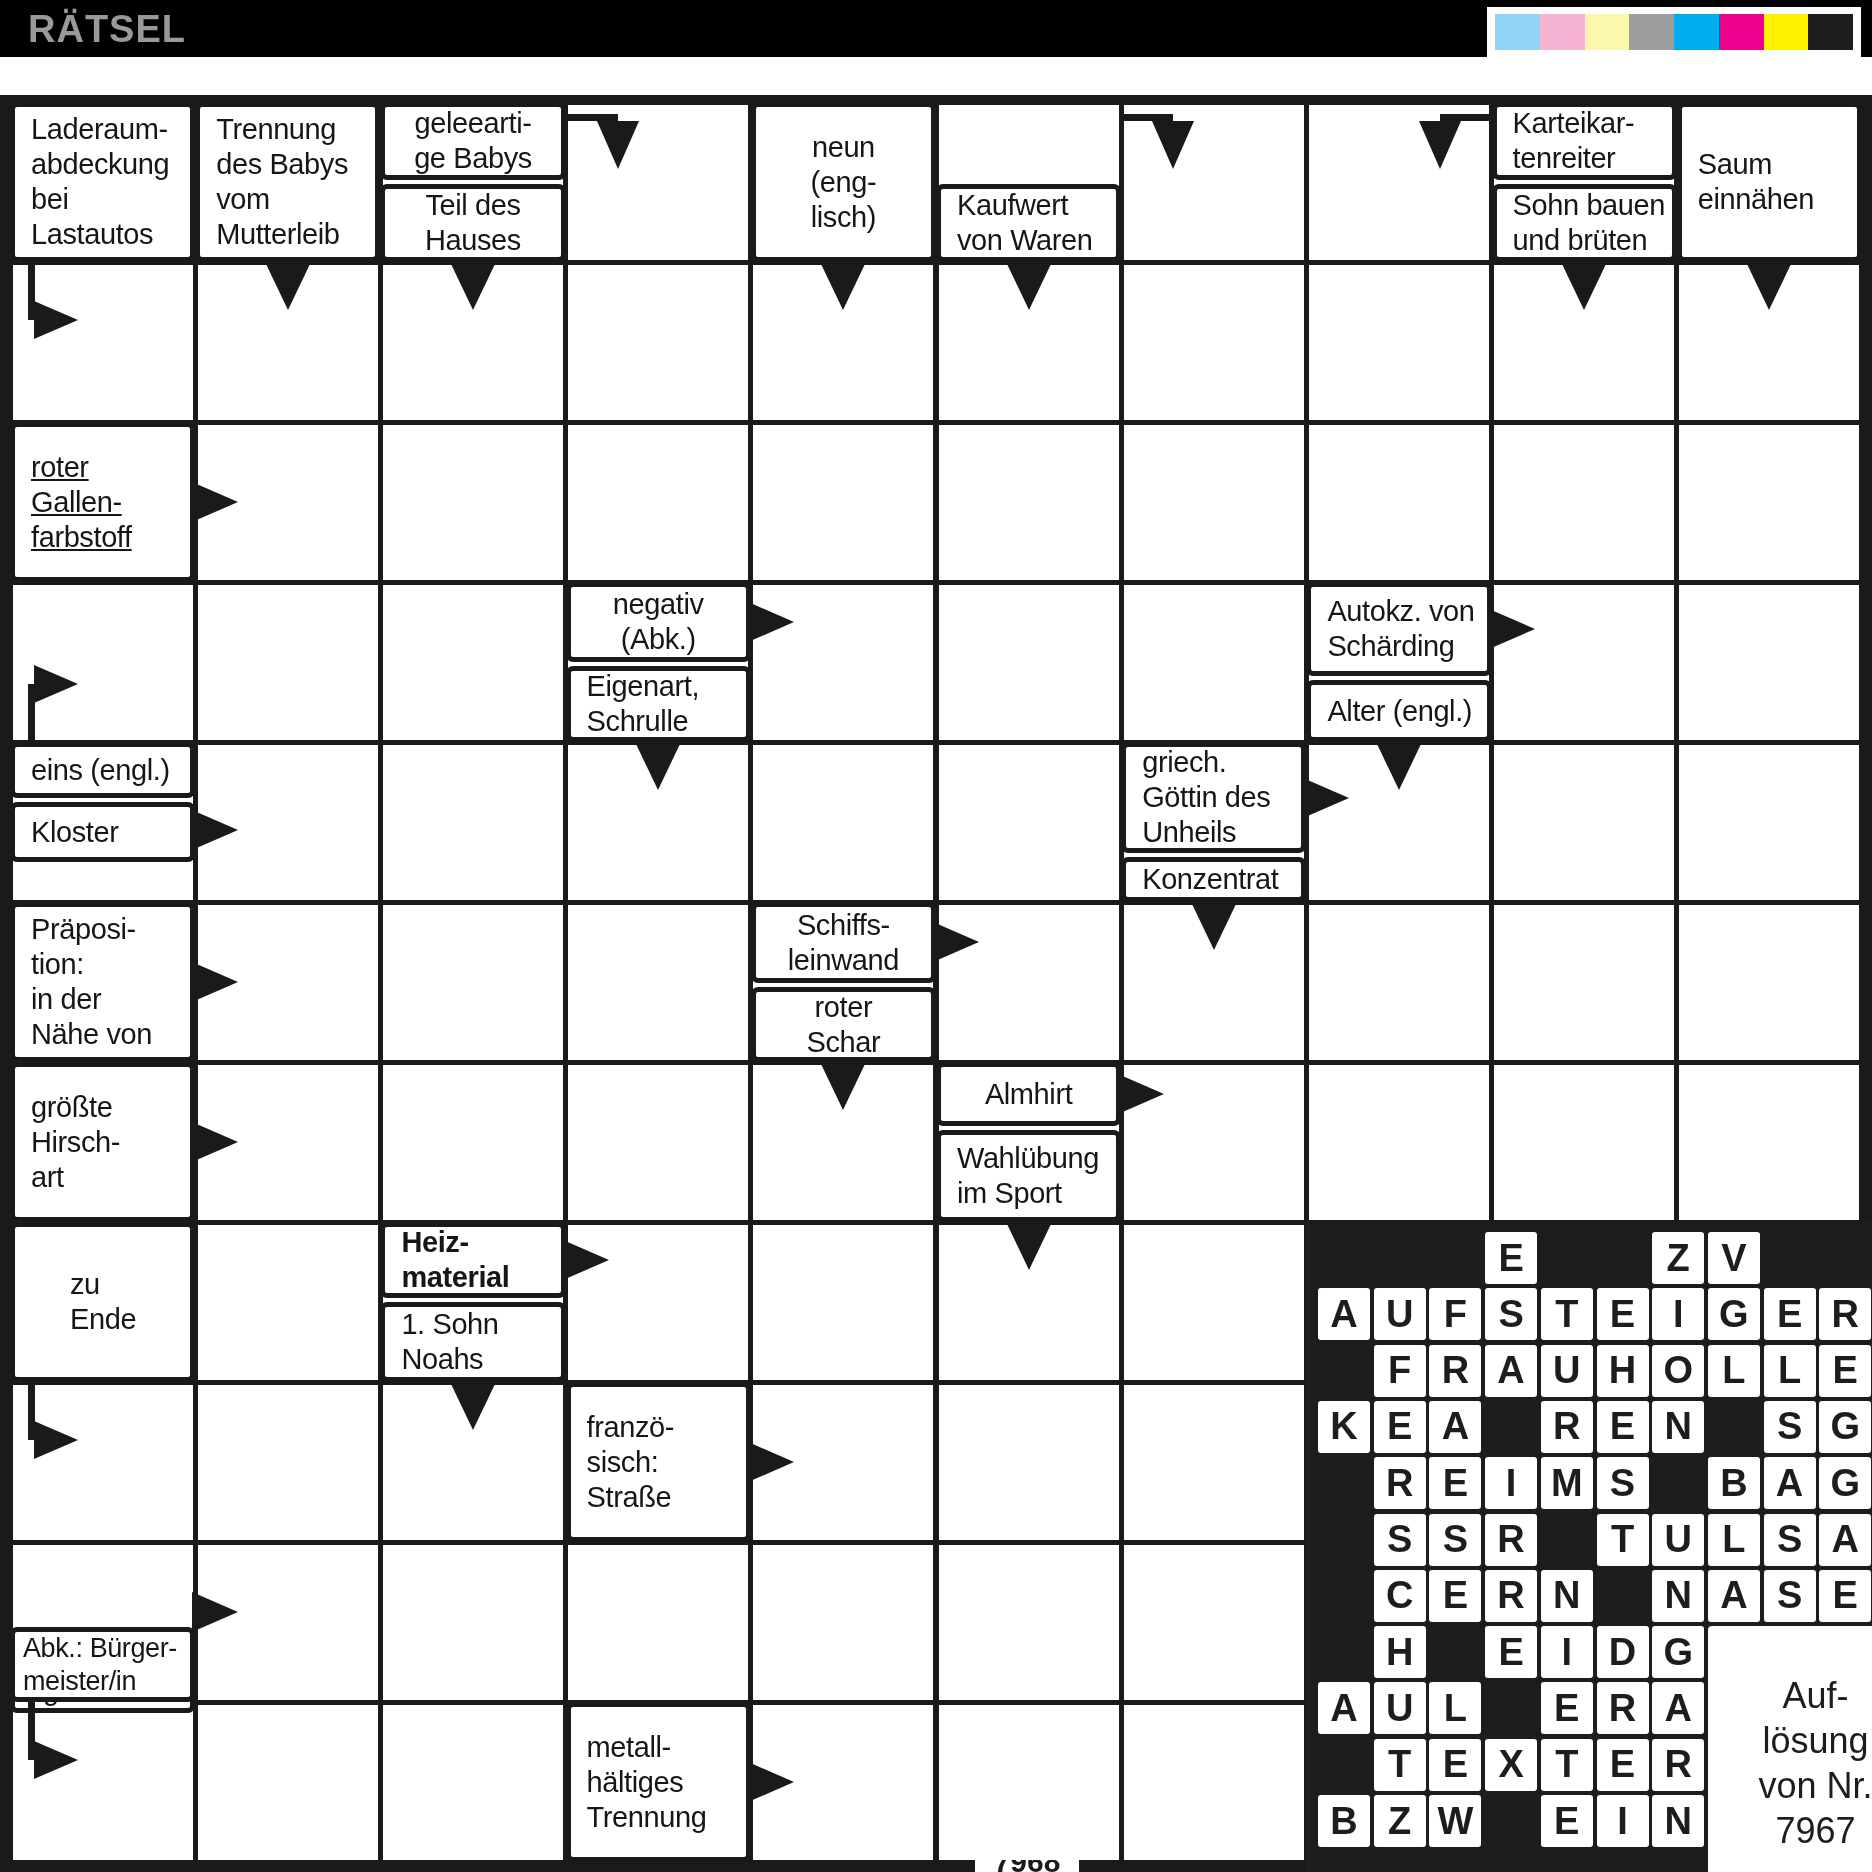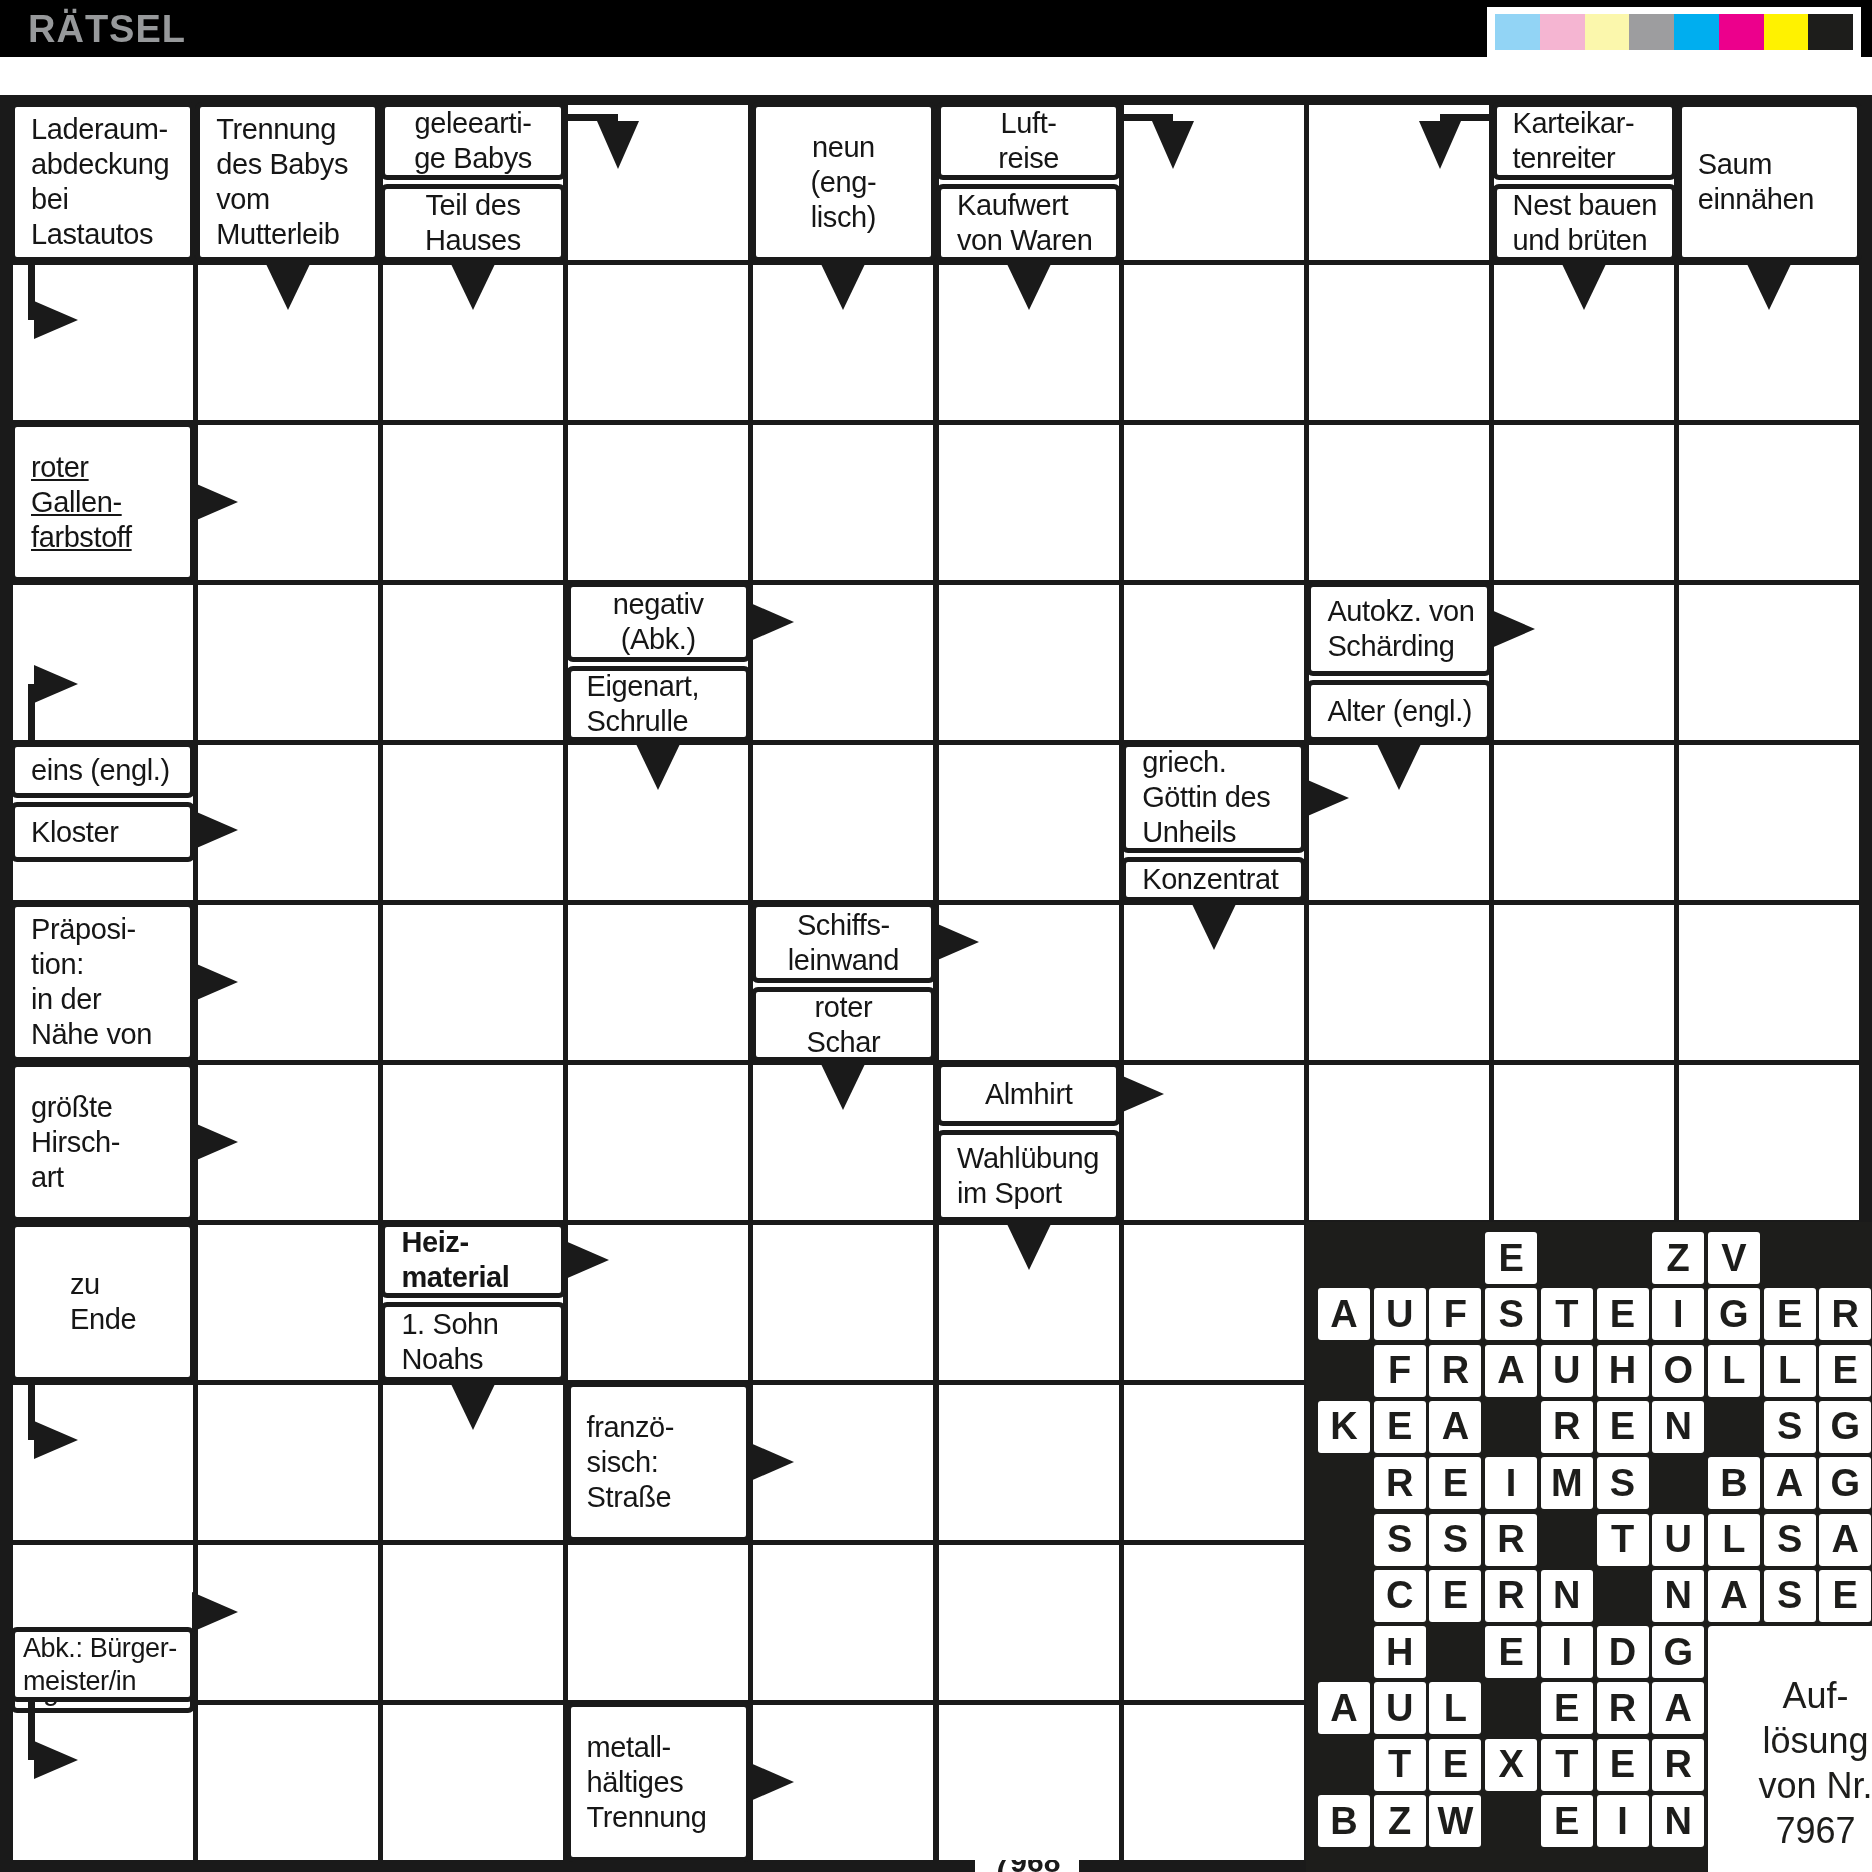--- a/index.html
+++ b/index.html
@@ -176,34 +176,30 @@
     </div>
     <div class="clue-box" style="left: 380.4px; top: 184px; width: 185.2px; height: 78px; align-items: center;">
       <div class="ln">Teil des</div>
       <div class="ln">Hauses</div>
     </div>
     <div class="clue-box" style="left: 750.8px; top: 102px; width: 185.2px; height: 160px; align-items: center;">
       <div class="ln">neun</div>
       <div class="ln">(eng-</div>
       <div class="ln">lisch)</div>
     </div>
-    <div class="clue-box" style="left: 936px; top: 102px; width: 185.2px; height: 78px; align-items: center;">
-      <div class="ln">Luft-</div>
-      <div class="ln">reise</div>
-    </div>
     <div class="clue-box" style="left: 936px; top: 184px; width: 185.2px; height: 78px; padding-left: 16px;">
       <div class="ln">Kaufwert</div>
       <div class="ln">von Waren</div>
     </div>
     <div class="clue-box" style="left: 1491.6px; top: 102px; width: 185.2px; height: 78px; padding-left: 16px;">
       <div class="ln">Karteikar-</div>
       <div class="ln">tenreiter</div>
     </div>
     <div class="clue-box" style="left: 1491.6px; top: 184px; width: 185.2px; height: 78px; padding-left: 16px;">
-      <div class="ln">Nest bauen</div>
+      <div class="ln">Sohn bauen</div>
       <div class="ln">und brüten</div>
     </div>
     <div class="clue-box" style="left: 1676.8px; top: 102px; width: 185.2px; height: 160px; padding-left: 16px;">
       <div class="ln">Saum</div>
       <div class="ln">einnähen</div>
     </div>
     <div class="clue-box" style="left: 10px; top: 422px; width: 185.2px; height: 160px; padding-left: 16px; text-decoration: underline;">
       <div class="ln">roter</div>
       <div class="ln">Gallen-</div>
       <div class="ln">farbstoff</div>

